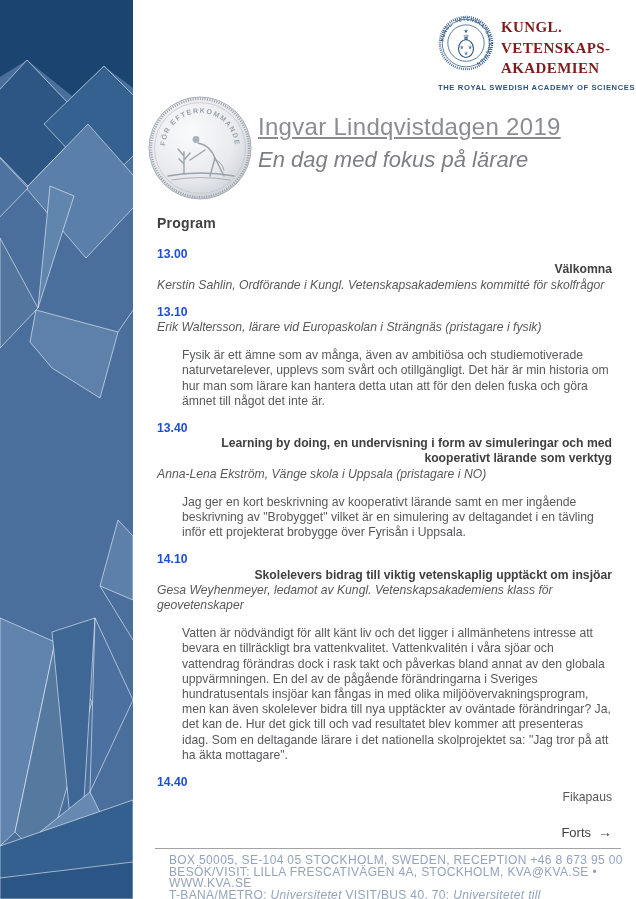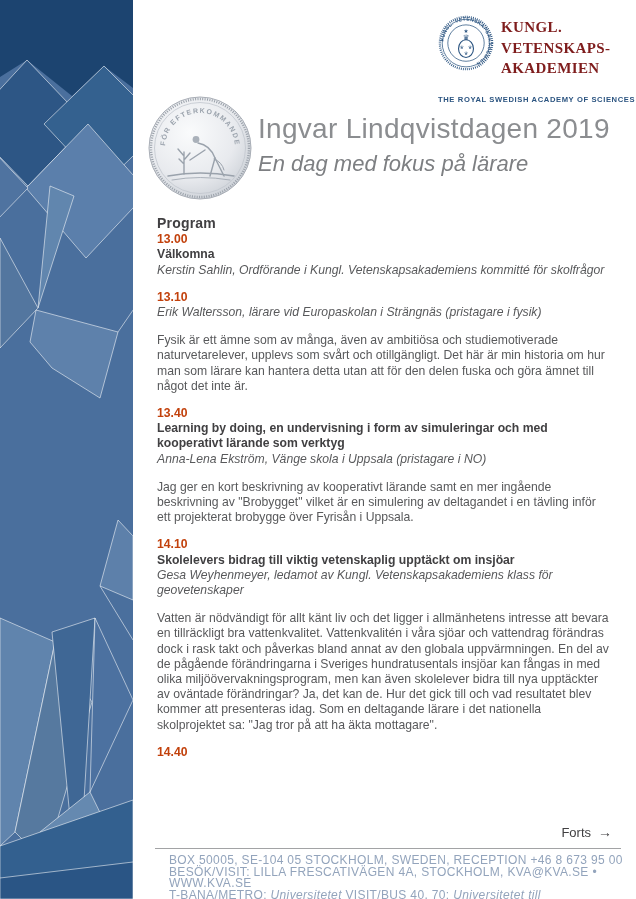--- a/index.html
+++ b/index.html
@@ -23,44 +23,44 @@
     font-family:"Liberation Serif", serif;
     font-weight:bold;
     color:#7f1d1d;
     font-size:15px;
     line-height:20.5px;
     letter-spacing:0.4px;
     padding-top:3px;
     white-space:nowrap;
   }
   .logo-tagline {
-    margin-top:16px;
+    margin-top:4px;
     font-size:7.6px;
     font-weight:bold;
     letter-spacing:0.62px;
     color:#2b5480;
     white-space:nowrap;
   }
 
   
   .title-block { position:absolute; left:148px; top:96px; width:470px; }
   .medal { position:absolute; left:0; top:0; }
   .event-titles { position:absolute; left:110px; top:17px; width:360px; color:#8b8d90; }
-  .event-title { font-size:28px; font-weight:400; letter-spacing:0.3px; white-space:nowrap; }
+  .event-title { font-size:24px; font-weight:400; letter-spacing:0.3px; white-space:nowrap;text-decoration:underline; }
   .event-subtitle { font-size:22px; font-style:italic; margin-top:6px; color:#7d7f82; }
 
   
   .program { position:absolute; left:157px; top:216px; width:455px; font-size:12.2px; line-height:15.2px; }
-  .program-heading { font-size:14px; font-weight:bold; color:#414042; margin-bottom:1px; letter-spacing:0.2px; }
+  .program-heading { font-size:14px; font-weight:bold; color:#414042; margin-bottom:16px; letter-spacing:0.2px; }
   .section { margin-bottom:12px; }
-  .time { font-weight:bold; color:#c2410c; }
-  .sec-title { font-weight:bold; color:#414042; }
+  .time { font-weight:bold; color:#1d4ed8; }
+  .sec-title { font-weight:bold; color:#414042;text-align:right; }
   .sec-title.plain { font-weight:normal; color:#58595b; }
   .speaker { font-style:italic; color:#58595b; }
-  .desc { margin-top:13px; color:#58595b; }
+  .desc { margin-top:13px; color:#58595b;margin-left:25px; }
 
   
   .forts { position:absolute; left:157px; top:824px; width:455px; text-align:right; font-size:13px; color:#414042; }
   .forts .arrow { margin-left:7px; font-size:14px; }
 
   
   .footer-rule { position:absolute; left:155px; top:848px; width:466px; height:1px; background:#a2a3a5; }
   .footer { position:absolute; left:157px; top:855px; width:470px; font-size:12px; line-height:11.6px; letter-spacing:0.35px; color:#93a4bc;margin-left:12px; }
   .footer .it { font-style:italic; }
 </style>
@@ -178,20 +178,21 @@
 
   <section class="section">
     <div class="time">14.10</div>
     <div class="sec-title">Skolelevers bidrag till viktig vetenskaplig upptäckt om insjöar</div>
     <div class="speaker">Gesa Weyhenmeyer, ledamot av Kungl. Vetenskapsakademiens klass för geovetenskaper</div>
     <div class="desc">Vatten är nödvändigt för allt känt liv och det ligger i allmänhetens intresse att bevara en tillräckligt bra vattenkvalitet. Vattenkvalitén i våra sjöar och vattendrag förändras dock i rask takt och påverkas bland annat av den globala uppvärmningen. En del av de pågående förändringarna i Sveriges hundratusentals insjöar kan fångas in med olika miljöövervakningsprogram, men kan även skolelever bidra till nya upptäckter av oväntade förändringar? Ja, det kan de. Hur det gick till och vad resultatet blev kommer att presenteras idag. Som en deltagande lärare i det nationella skolprojektet sa: "Jag tror på att ha äkta mottagare".</div>
   </section>
 
   <section class="section">
     <div class="time">14.40</div>
+    <div class="sec-title plain">Fikapaus</div>
   </section>
 </main>
 
 <div class="forts">
   <span>Forts</span><span class="arrow">→</span>
 </div>
 
 <div class="footer-rule"></div>
 <footer class="footer">
   <div>BOX 50005, SE-104 05 STOCKHOLM, SWEDEN, RECEPTION +46 8 673 95 00</div>

